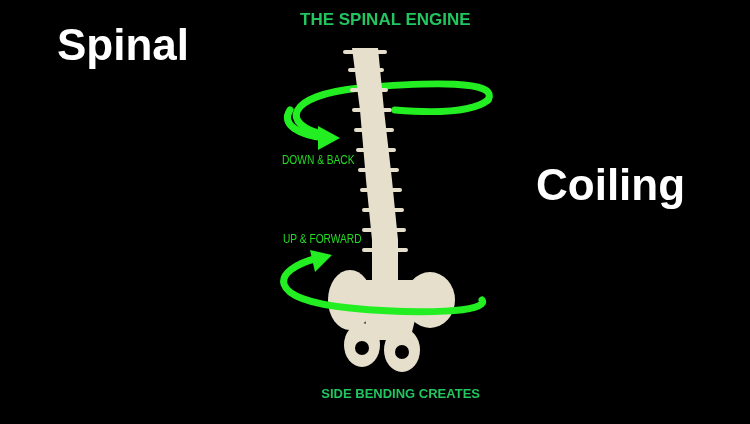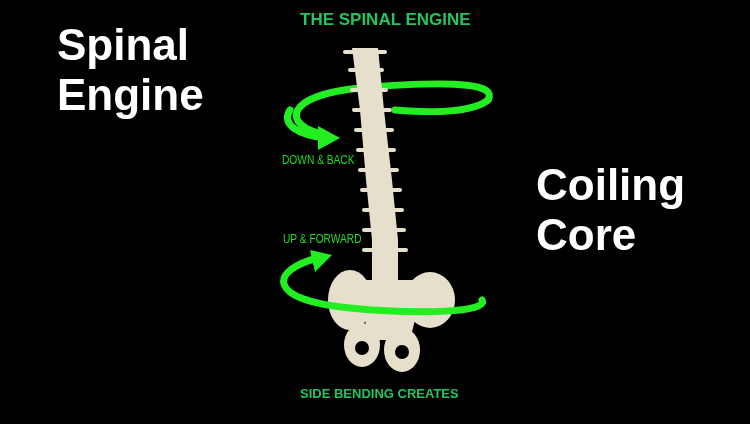--- a/index.html
+++ b/index.html
@@ -7,26 +7,24 @@
   .big { position:absolute; color:#fff; font-weight:bold; font-size:44px; line-height:50px; font-family:"Liberation Sans", sans-serif; }
   .green { position:absolute; color:#22c55e; font-family:"Liberation Sans", sans-serif; font-weight:bold; letter-spacing:0px; }
   .thin { position:absolute; color:#22dd22; font-family:"Liberation Sans", sans-serif; font-size:12px; transform:scaleX(0.85); transform-origin:left; }
   svg { position:absolute; left:0; top:0; }
 </style>
 </head>
 <body>
 
 <div class="big" style="left:57px;top:20px;">
   <div>Spinal</div>
-  <div>Engine</div>
 </div>
 
 <div class="big" style="left:536px;top:160px;">
   <div>Coiling</div>
-  <div>Core</div>
 </div>
 
 <svg width="750" height="424">
 
   <path d="M 325 135 C 280 125, 285 95, 360 88 C 430 82, 500 80, 488 100" fill="none" stroke="#22ee22" stroke-width="7" stroke-linecap="round"></path>
 
   <g fill="#e6dfcc">
     <path d="M 352 48 L 378 48 L 384 110 L 392 180 L 398 240 L 398 280 L 372 280 L 372 240 L 366 180 L 360 110 Z"></path>
     <g stroke="#e6dfcc" stroke-width="4" stroke-linecap="round">
       <line x1="345" y1="52" x2="385" y2="52"></line>
@@ -57,15 +55,15 @@
     <circle cx="402" cy="352" r="7" fill="#000"></circle>
   </g>
 
   <path d="M 318 258 C 270 270, 265 300, 350 308 C 420 315, 490 312, 482 300" fill="none" stroke="#22ee22" stroke-width="7" stroke-linecap="round"></path>
   <polygon points="310,250 332,255 315,272" fill="#22ee22"></polygon>
 </svg>
 
 <div class="green" style="left:300px;top:10px;font-size:17px;">THE SPINAL ENGINE</div>
 <div class="thin" style="left:282px;top:153px;">DOWN &amp; BACK</div>
 <div class="thin" style="left:283px;top:232px;">UP &amp; FORWARD</div>
-<div class="green" style="left:300px;top:385px;font-size:13px;text-align:left;width:180px;line-height:18px;">
+<div class="green" style="left:300px;top:385px;font-size:13px;text-align:right;width:180px;line-height:18px;">
   <div>SIDE BENDING CREATES</div>
 </div>
 
 </body></html>

